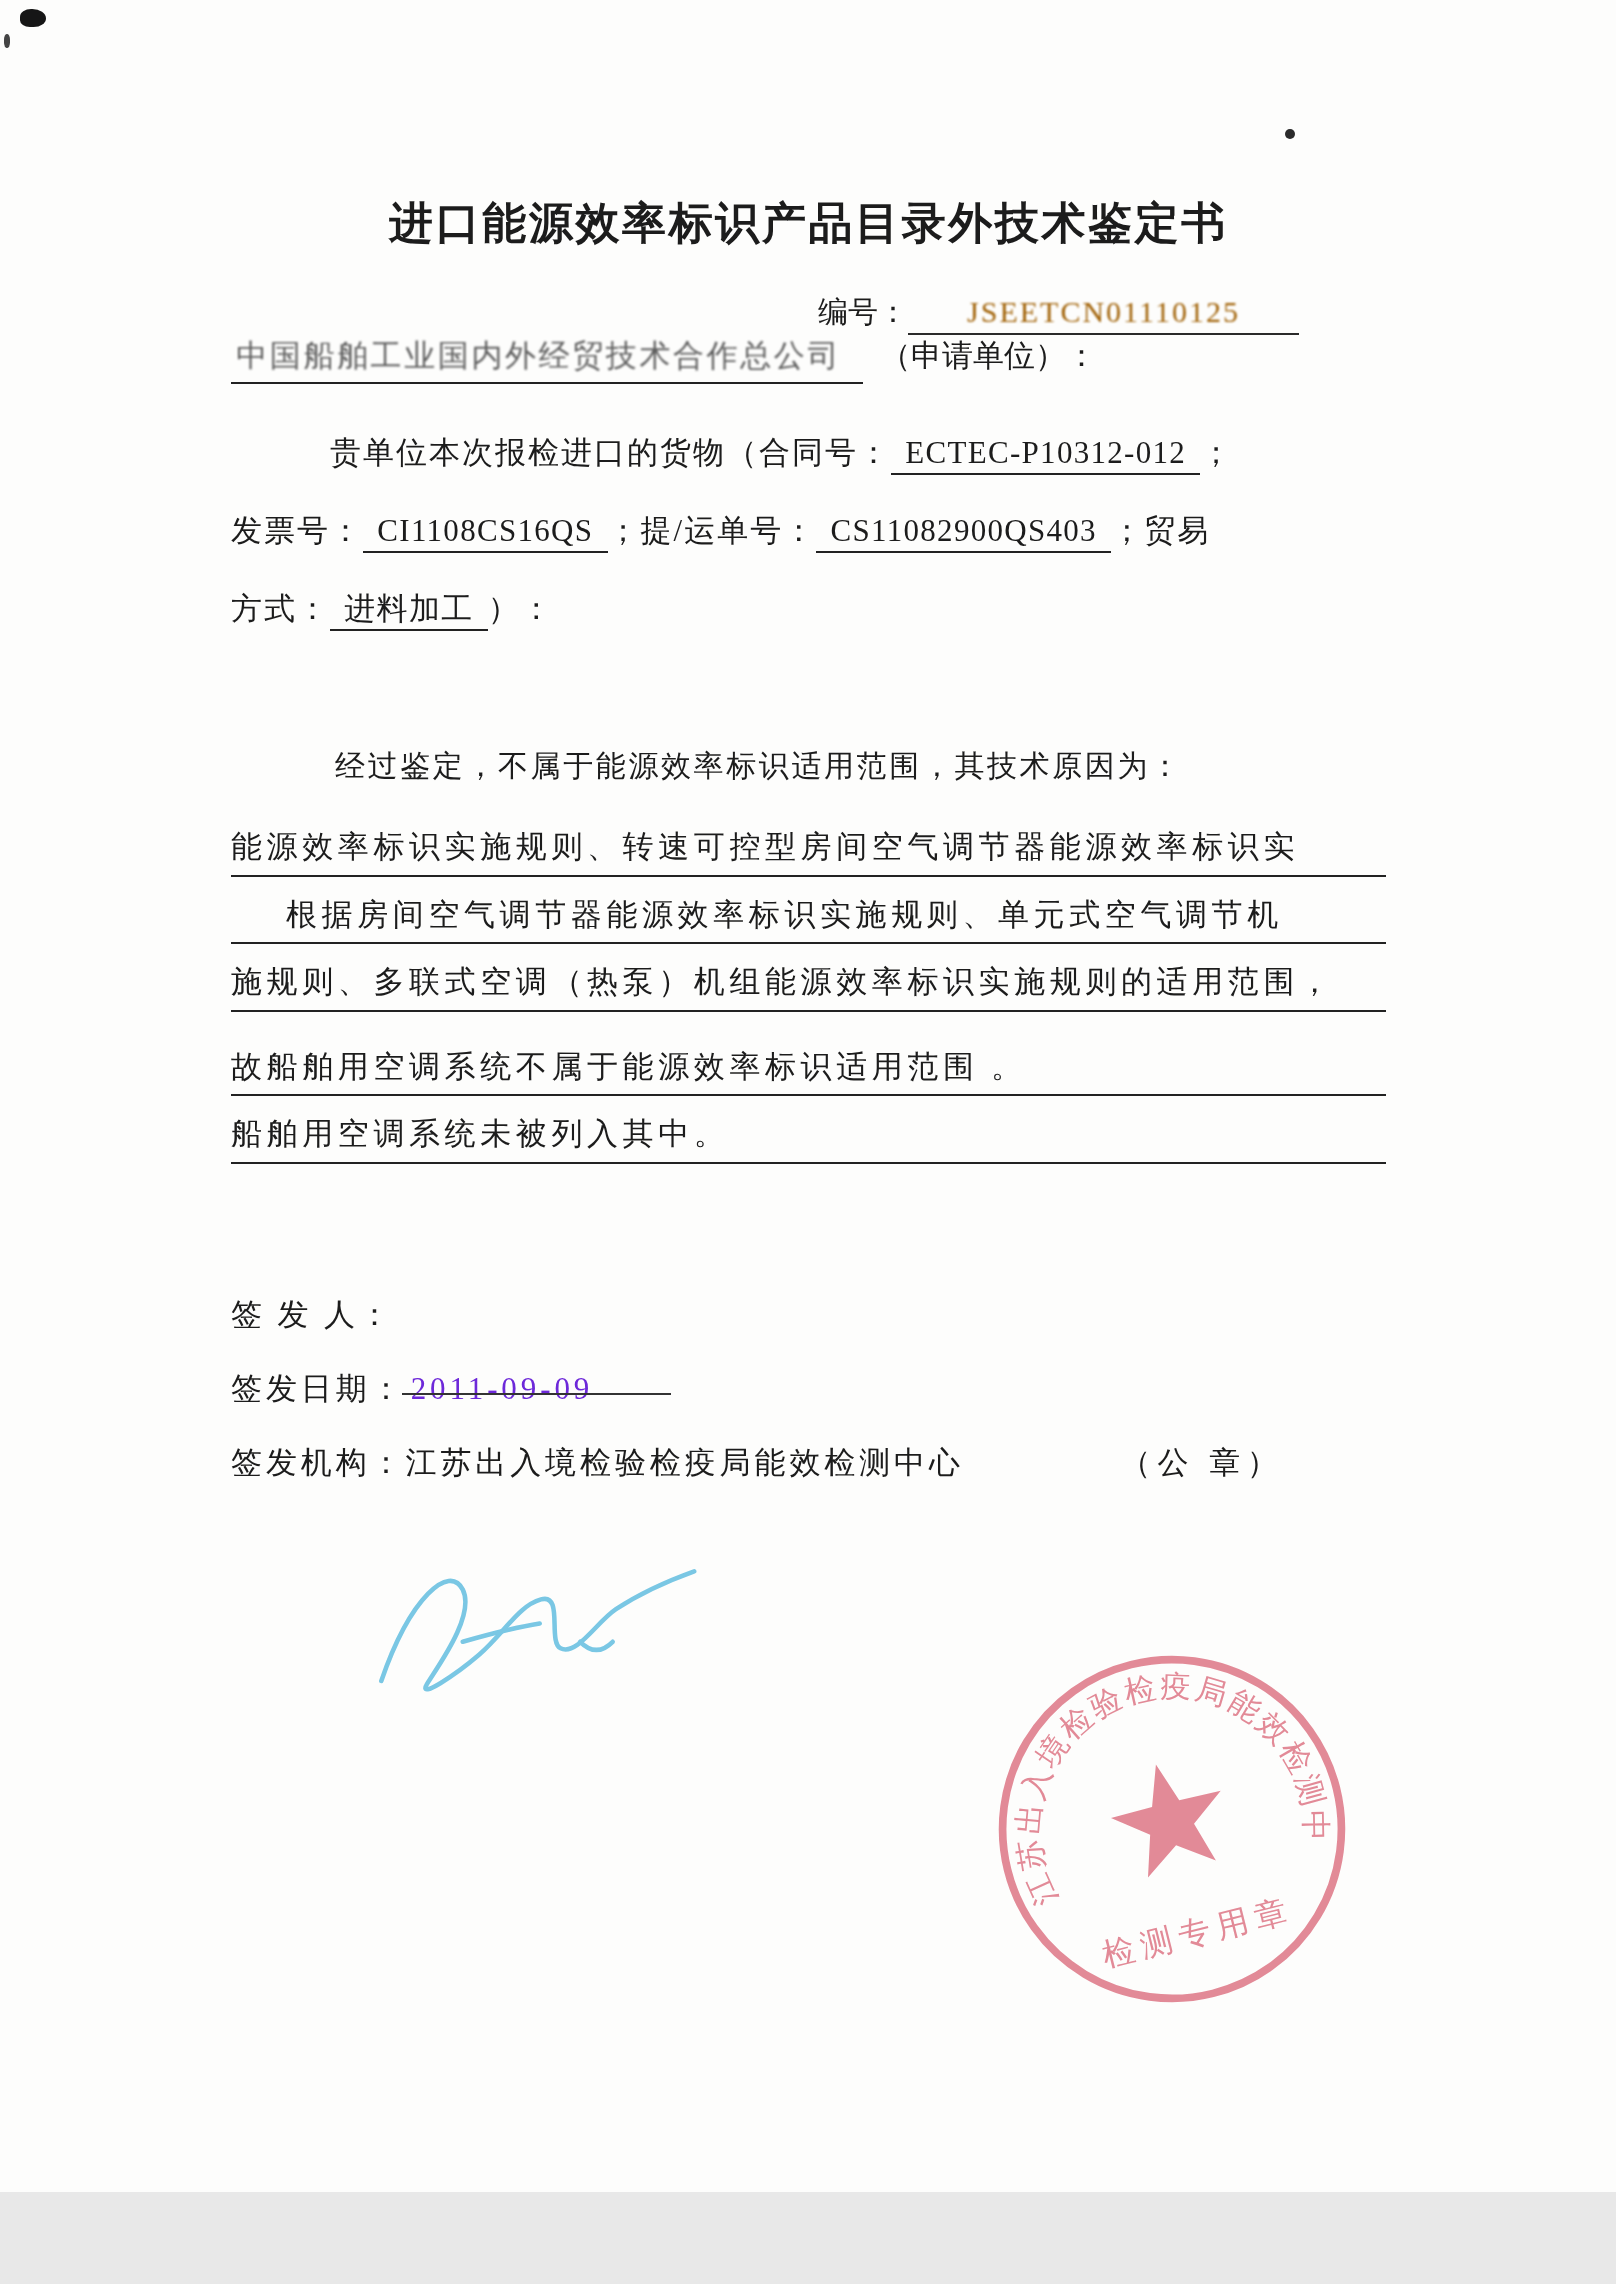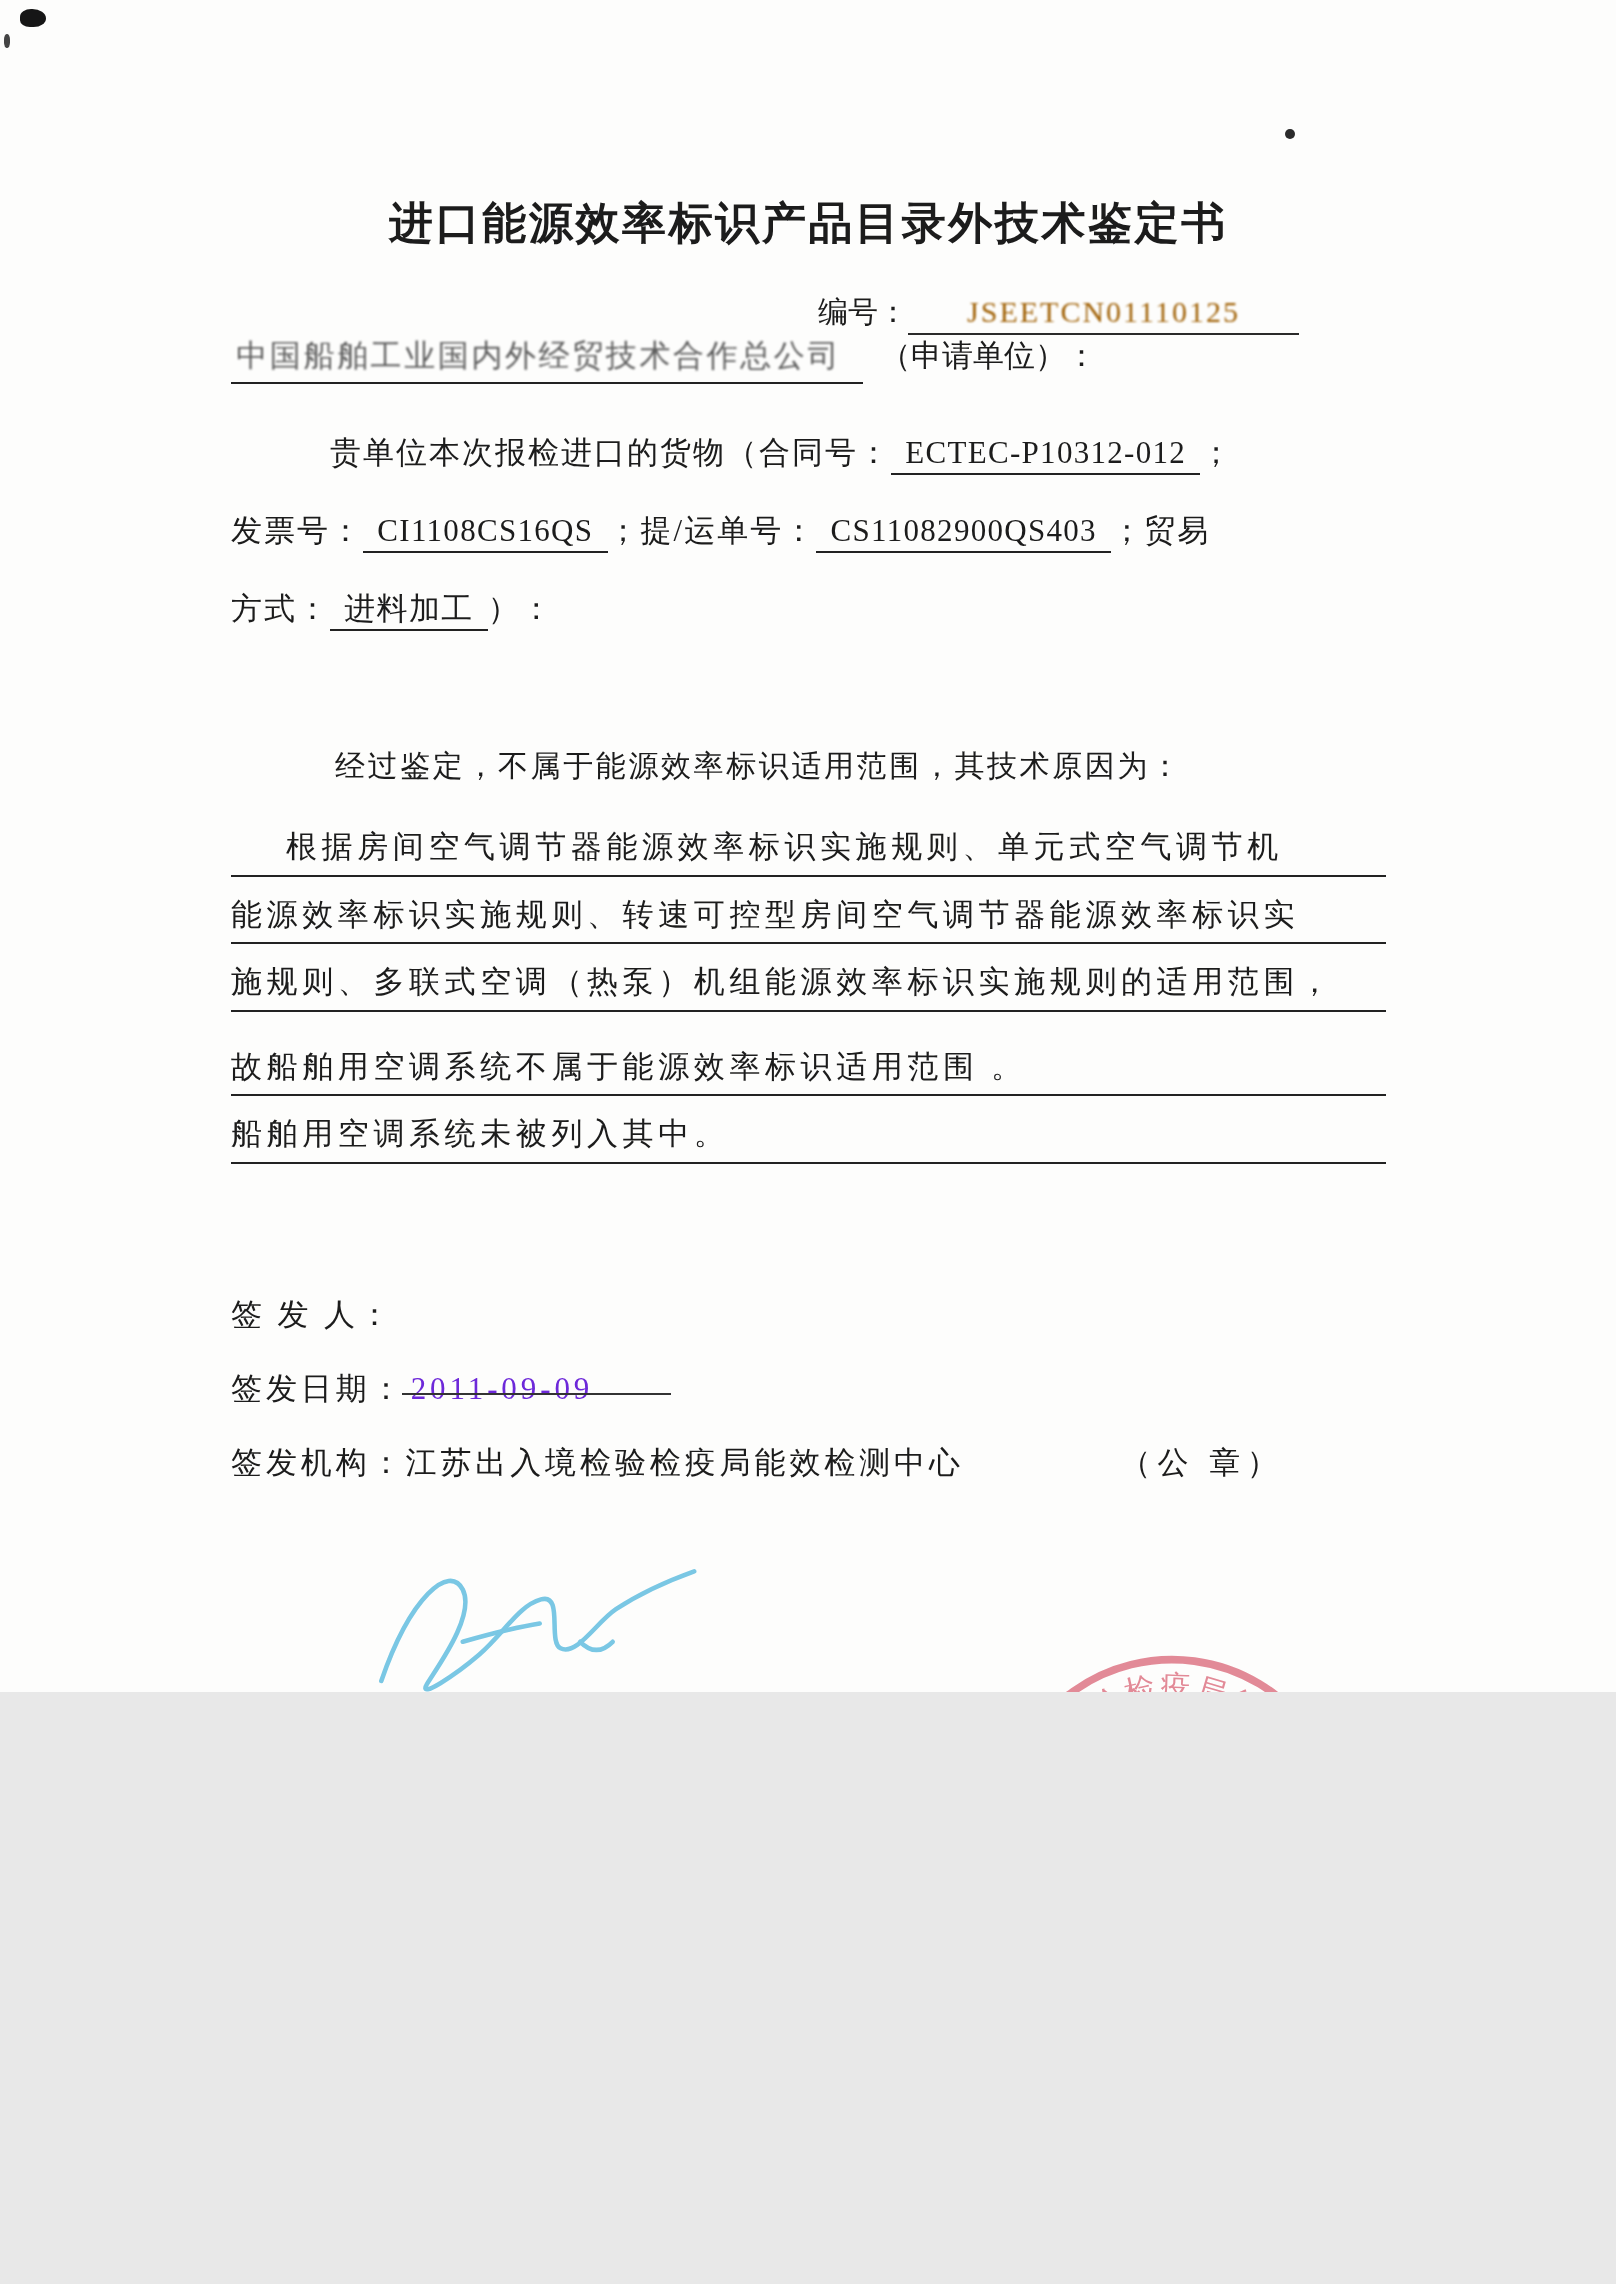--- a/index.html
+++ b/index.html
@@ -1,18 +1,18 @@
 <!DOCTYPE html>
 <html style="font-size:10.4px"><head>
 <meta charset="utf-8">
 <style>
   html,body { margin:0; padding:0; background:#e8e8e8; }
   .page {
     position:relative;
-    width:1617px; height:1692px;
+    width:1617px; height:2192px;
     margin:0 auto;
     background:#fdfdfc;
     font-family:"Liberation Serif","DejaVu Serif",serif;
     color:#1c1c1c;
     overflow:hidden;
   }
   .content { position:relative; padding:194px 231px 0 231px; }
 
   .doc-title {
     text-align:center;
@@ -171,22 +171,22 @@
     <div class="intro">
       <div><span class="indent">贵单位本次报检进口的货物（合同号：</span><span class="u">ECTEC-P10312-012</span><span>；</span></div>
       <div><span>发票号：</span><span class="u">CI1108CS16QS</span><span>；提/运单号：</span><span class="u">CS11082900QS403</span><span>；贸易</span></div>
       <div><span>方式：</span><span class="u">进料加工</span><span>）：</span></div>
     </div>
 
 
     <div class="finding">经过鉴定，不属于能源效率标识适用范围，其技术原因为：</div>
 
     <div class="reasons">
+      <div class="rline">能源效率标识实施规则、转速可控型房间空气调节器能源效率标识实</div>
       <div class="rline"><span class="first-indent">根据房间空气调节器能源效率标识实施规则、单元式空气调节机</span></div>
-      <div class="rline">能源效率标识实施规则、转速可控型房间空气调节器能源效率标识实</div>
       <div class="rline">施规则、多联式空调（热泵）机组能源效率标识实施规则的适用范围，</div>
       <div class="rline conclusion">故船舶用空调系统不属于能源效率标识适用范围 。</div>
       <div class="rline">船舶用空调系统未被列入其中。</div>
     </div>
 
     <div class="sign-block">
       <div class="sign-row">
         <span>签 发 人：</span>
       </div>
       <div class="sign-row">

